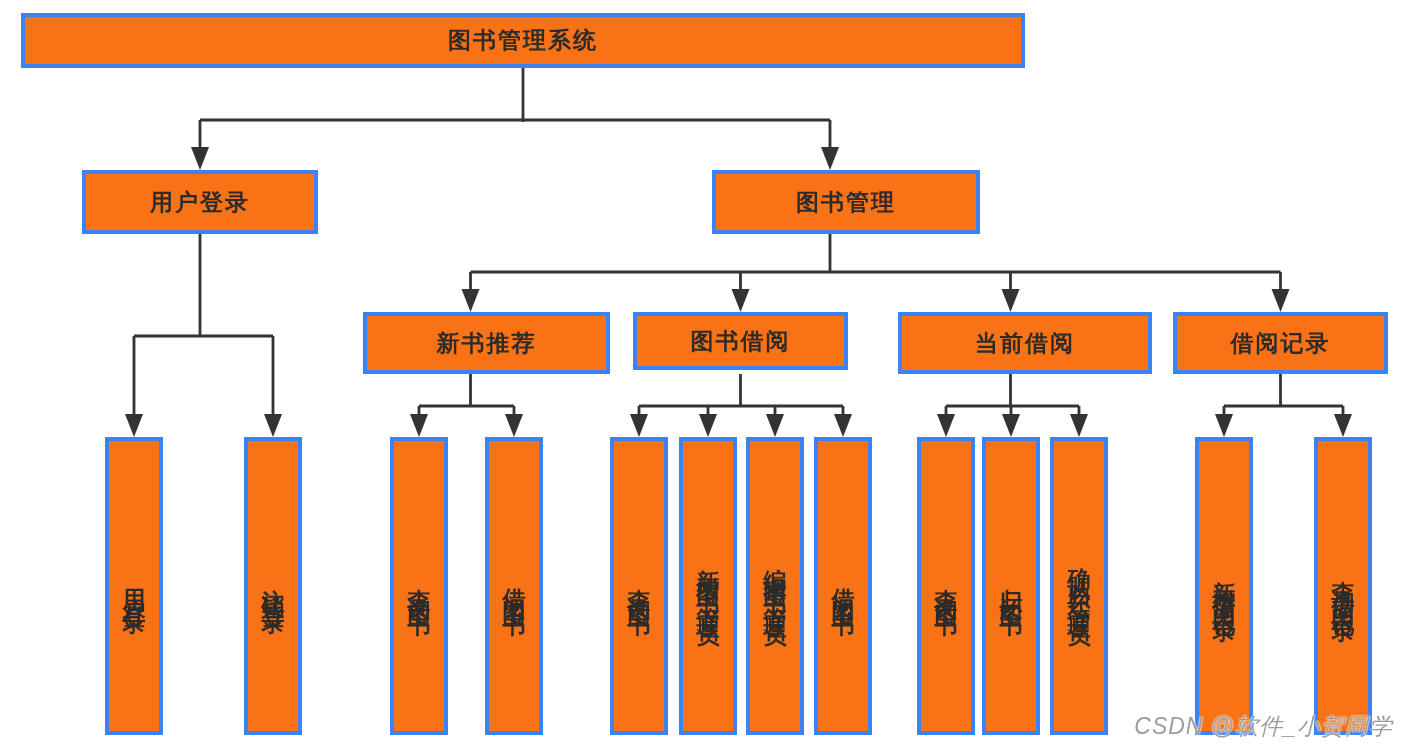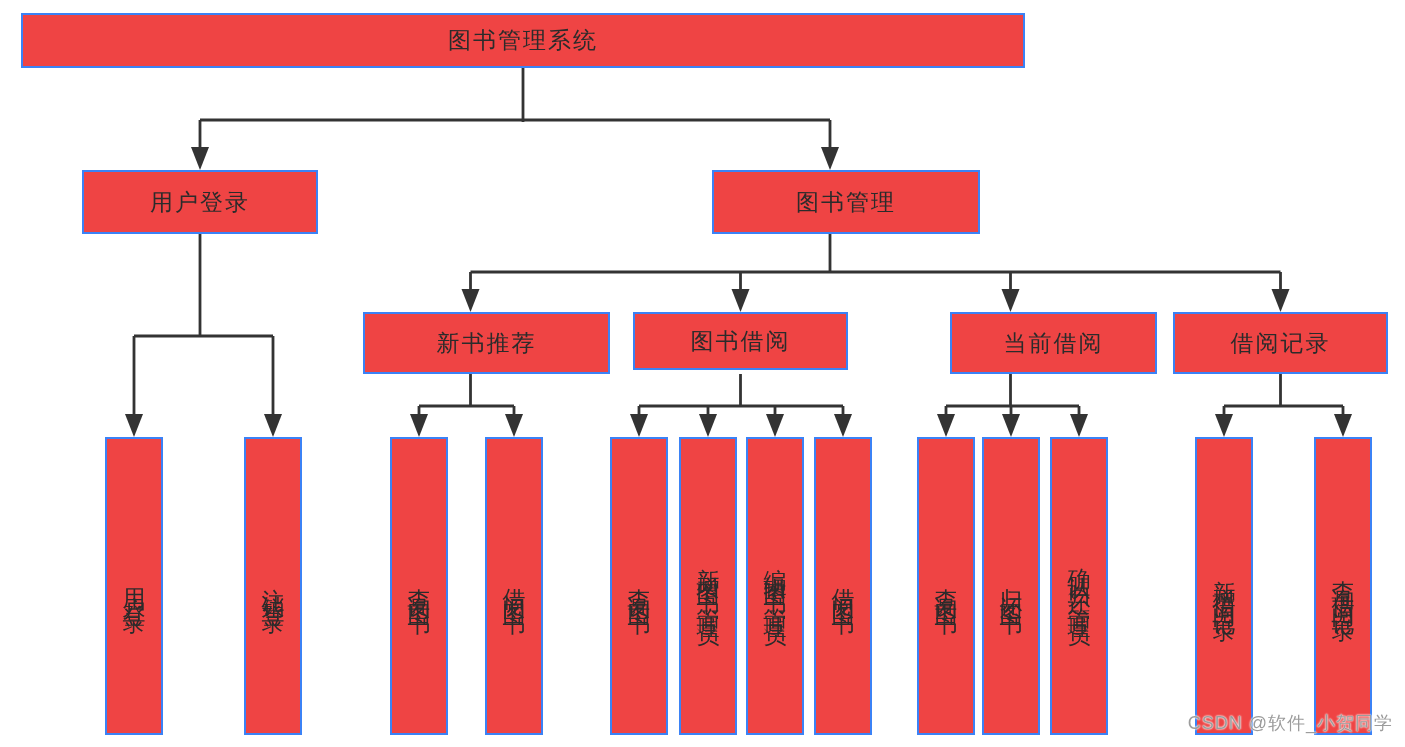--- a/index.html
+++ b/index.html
@@ -12,28 +12,29 @@
     overflow: hidden;
   }
   #connectors {
     position: absolute;
     left: 0; top: 0;
     width: 1405px; height: 747px;
     z-index: 1;
   }
   .node {
     position: absolute;
-    background: #ef4444;
-    border: 2px solid #3b82f6;
+    background: #f97316;
+    border: 4px solid #3b82f6;
     box-sizing: border-box;
     display: flex;
     align-items: center;
     justify-content: center;
     color: #2b2b2b;
     z-index: 2;
+    font-weight: bold;
   }
   .node.h span {
     font-size: 23px;
     letter-spacing: 2px;
     white-space: nowrap;
   }
   .node.v span {
     writing-mode: vertical-rl;
     text-orientation: mixed;
     font-size: 23px;
@@ -41,21 +42,21 @@
     line-height: 1;
   }
   
   #n-root  { left: 21px;  top: 13px;  width: 1004px; height: 55px; }
   
   #n-l1-0  { left: 82px;  top: 170px; width: 236px; height: 64px; }
   #n-l1-1  { left: 712px; top: 170px; width: 268px; height: 64px; }
   
   #n-l2-0  { left: 363px;  top: 312px; width: 247px; height: 62px; }
   #n-l2-1  { left: 633px;  top: 312px; width: 215px; height: 58px; }
-  #n-l2-2  { left: 950px;  top: 312px; width: 207px; height: 62px; }
+  #n-l2-2  { left: 898px;  top: 312px; width: 254px; height: 62px; }
   #n-l2-3  { left: 1173px; top: 312px; width: 215px; height: 62px; }
   
   .leaf { top: 437px; width: 58px; height: 298px; }
   #n-leaf-0  { left: 105px; }
   #n-leaf-1  { left: 244px; }
   #n-leaf-2  { left: 390px; }
   #n-leaf-3  { left: 485px; }
   #n-leaf-4  { left: 610px; }
   #n-leaf-5  { left: 679px; }
   #n-leaf-6  { left: 746px; }
@@ -63,25 +64,26 @@
   #n-leaf-8  { left: 917px; }
   #n-leaf-9  { left: 982px; }
   #n-leaf-10 { left: 1050px; }
   #n-leaf-11 { left: 1195px; }
   #n-leaf-12 { left: 1314px; }
   #watermark {
     position: absolute;
     right: 12px;
     top: 711px;
     z-index: 3;
-    font-size: 18px;
+    font-size: 23px;
     letter-spacing: 1px;
     color: #9c9c9c;
     text-shadow: 0 0 2px #ffffff, 0 0 2px #ffffff;
     white-space: nowrap;
+    font-style: italic;
   }
 </style>
 </head>
 <body>
 
 <div id="stage">
 
   <svg id="connectors" viewBox="0 0 1405 747" xmlns="http://www.w3.org/2000/svg">
     <g stroke="#333333" stroke-width="2.8" fill="none">
 

